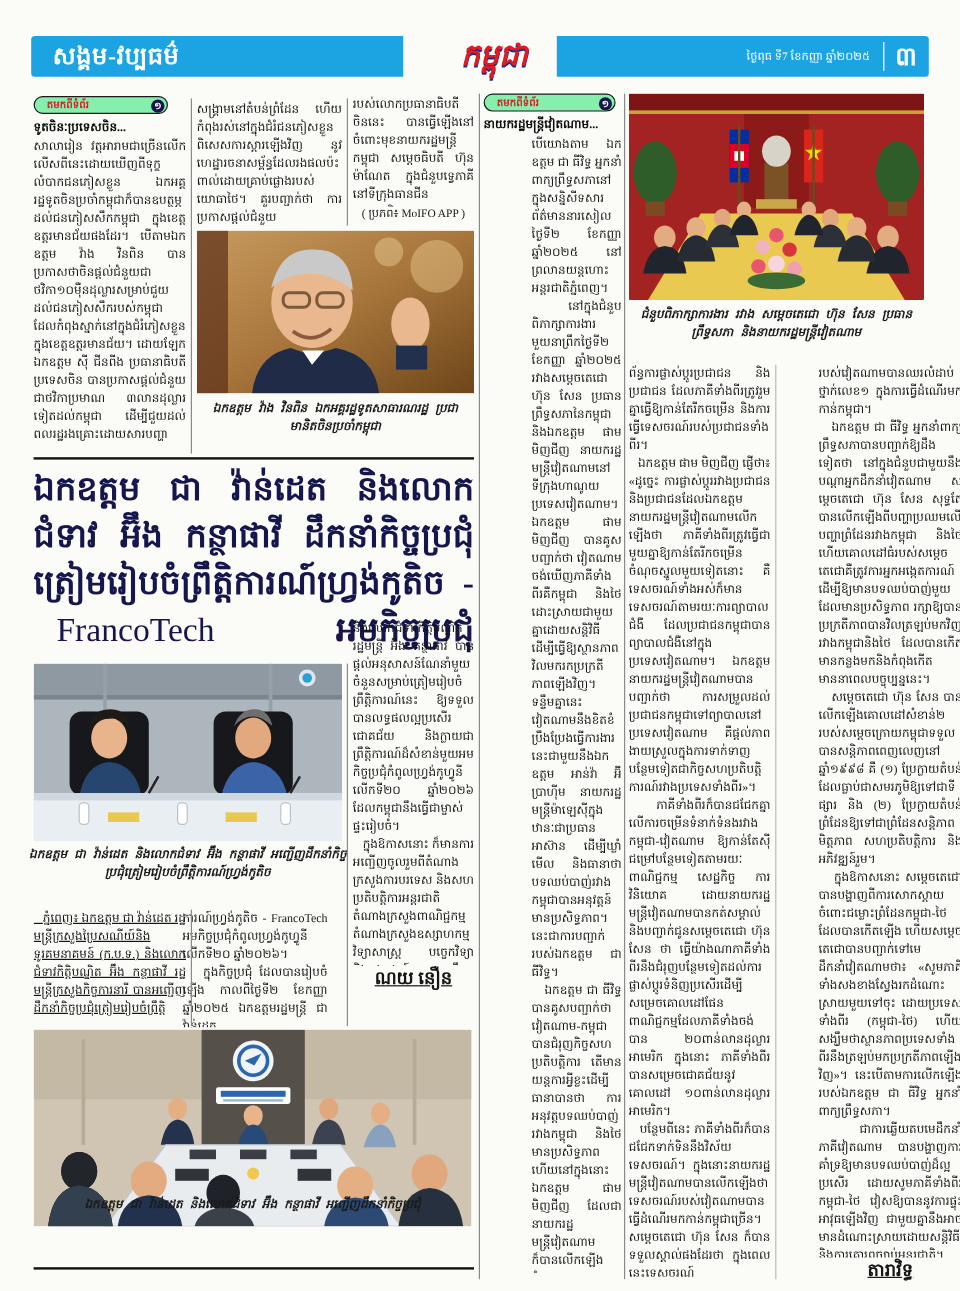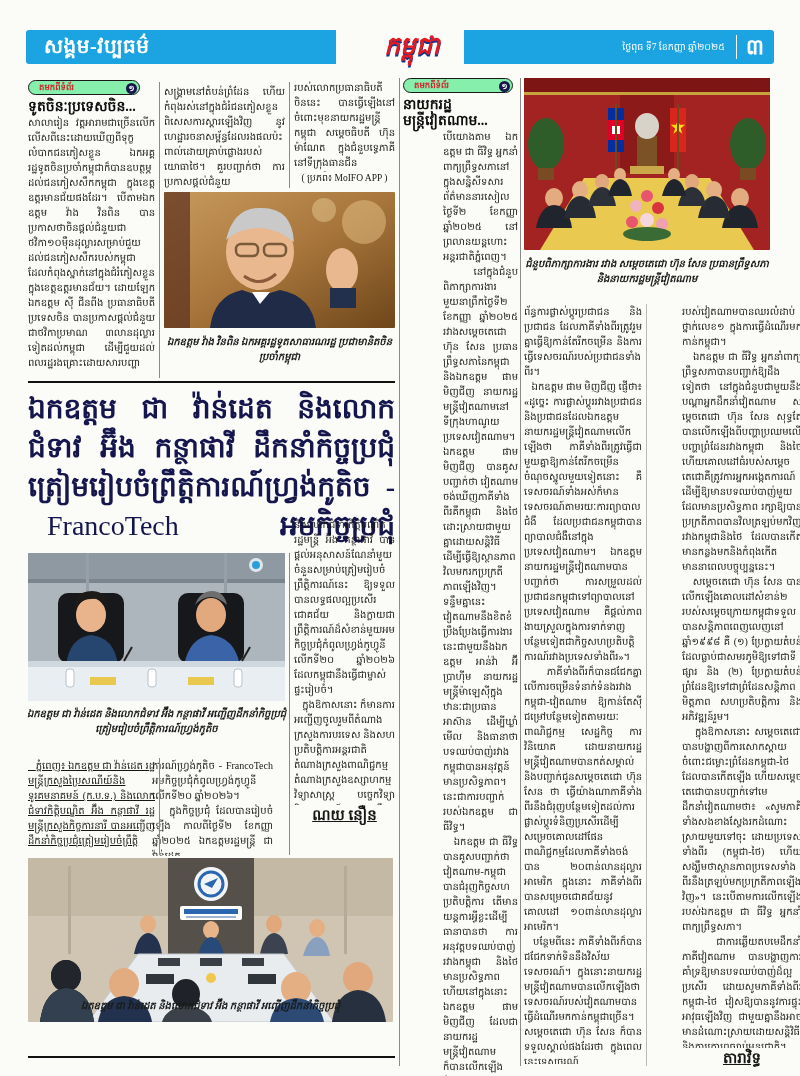--- a/index.html
+++ b/index.html
@@ -14,22 +14,22 @@
   .hbar{left:26px;top:30px;width:748px;height:34px;background:#1ca4e2;border-radius:3px;}
   .hbar-notch{left:336px;top:24px;width:128px;height:46px;background:#fbfbf8;border-radius:6px;}
   .section-label{left:44px;top:33px;font-size:20px;font-weight:bold;color:#ffffff;letter-spacing:.5px;}
   .masthead{left:336px;top:30px;width:152px;text-align:center;font-size:25px;font-weight:bold;
     color:#e01b24;text-shadow:0 2px 0 #14328c;font-style:italic;}
   .hdate{left:565px;top:41px;width:160px;text-align:right;font-size:9.5px;color:#ffffff;}
   .hdiv{left:736px;top:35px;width:1px;height:24px;background:#ffffff;}
   .pagenum{left:740px;top:33px;width:30px;text-align:center;font-size:21px;font-weight:bold;color:#ffffff;}
   
   .bodytxt{font-size:10px;line-height:15px;text-align:justify;white-space:pre-wrap;color:#161616;overflow:hidden;}
-  .leadtitle{font-size:14px;font-weight:bold;line-height:16px;color:#0d0d0d;}
-  .caption{font-size:10px;line-height:15px;font-weight:bold;font-style:italic;text-align:center;color:#1a1a1a;}
+  .leadtitle{font-size:10px;font-weight:bold;line-height:16px;color:#0d0d0d;}
+  .caption{font-size:10px;line-height:15px;font-weight:bold;font-style:italic;text-align:center;color:#1a1a1a;font-family:Liberation Mono, monospace;}
   .byline{font-size:15px;font-weight:bold;text-align:center;color:#161616;text-decoration:underline;}
   .source{font-size:9.5px;text-align:center;color:#161616;}
   
   .badge{display:flex;align-items:flex-end;justify-content:space-between;
     width:112px;height:15px;border:1.5px solid #1a1a1a;border-radius:9px;
     background:#86efac;padding:0 2px 0 10px;box-sizing:border-box;margin-bottom:4px;}
   .badge-label{font-size:8.5px;font-weight:bold;color:#d2232a;}
   .badge-circle{width:11px;height:11px;border-radius:50%;background:#15154c;color:#fff;
     font-size:8px;font-weight:bold;display:flex;align-items:center;justify-content:center;}
   

